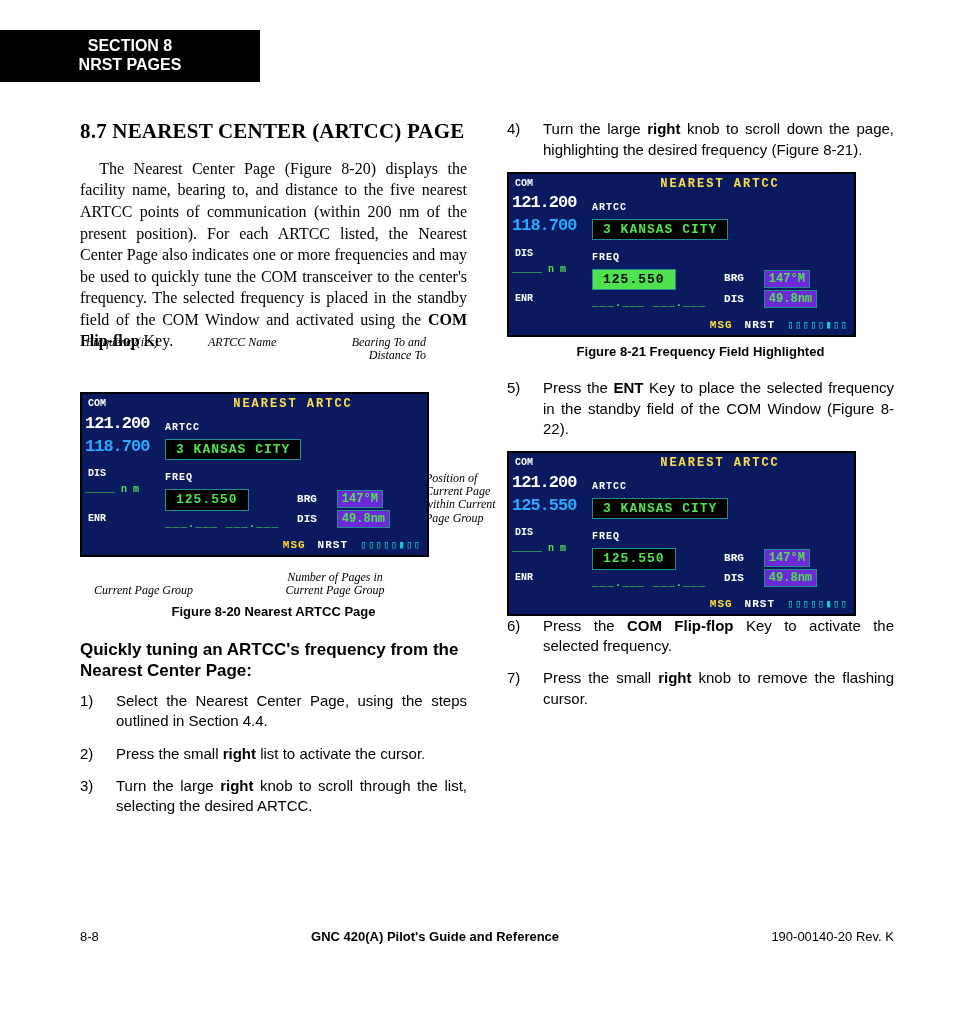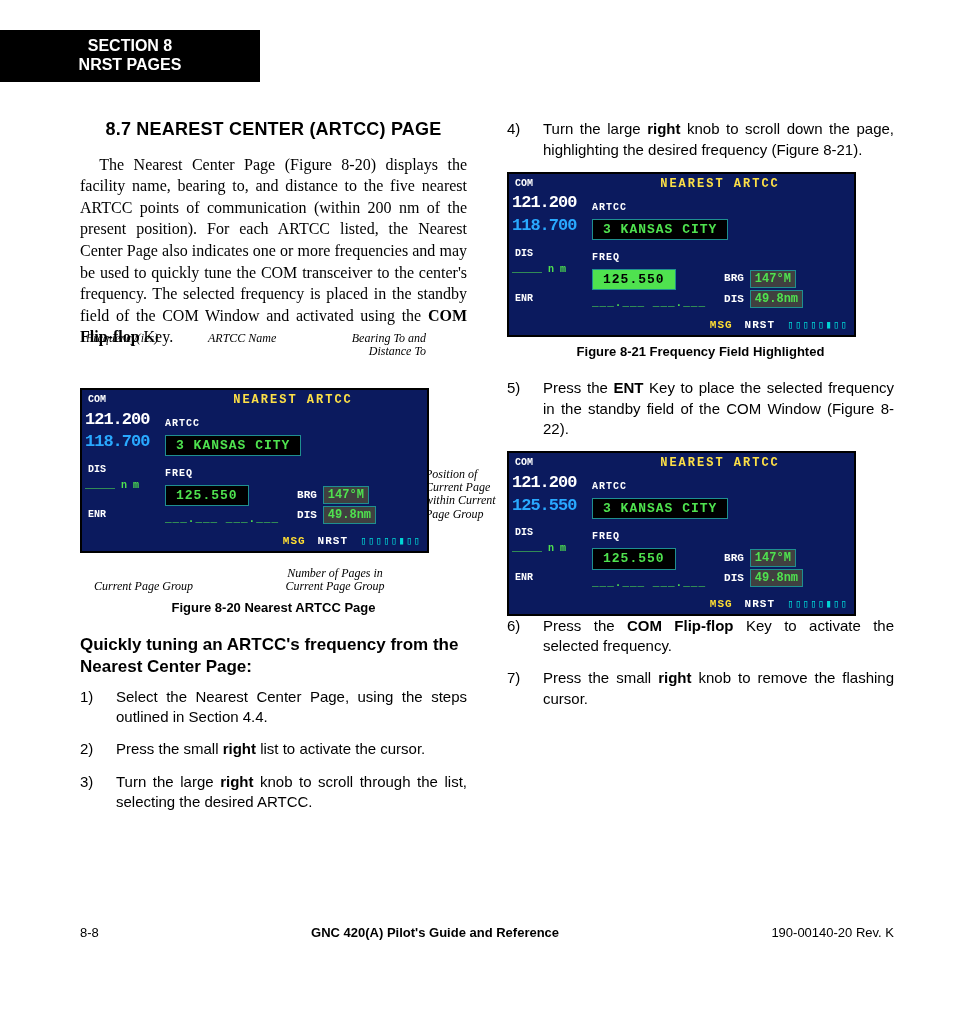--- a/index.html
+++ b/index.html
@@ -28,26 +28,25 @@
   }
   .columns {
     display: flex;
     gap: 40px;
   }
   .col {
     flex: 1;
     min-width: 0;
   }
   h2.heading {
-    font-family: Liberation Sans, sans-serif;
+    font-family: Liberation Serif, serif;
     font-weight: 800;
-    font-size: 18px;
+    font-size: 21px;
     margin: 10px 0 12px 0;
     letter-spacing: 0.2px;
-    text-align: center;
   }
   p.body-text {
     text-align: justify;
     margin: 0 0 10px 0;
     text-indent: 1.2em;
   }
   .bold { font-weight: bold; }
   .subheading {
     font-family: Arial, Helvetica, sans-serif;
     font-weight: bold;
@@ -128,25 +127,25 @@
     letter-spacing: 1px;
     margin: 1px 0 2px 0;
     background: #000;
   }
   .av-box.hl { background: #4fe24f; color: #000; }
   .av-dashes { color: #4fe24f; font-size: 11px; letter-spacing: 1px; }
   .av-brg-dis {
     font-size: 11px;
     color: #fff;
     display: flex;
-    gap: 6px;
+    gap: 20px;
     align-items: center;
     margin: 2px 0;
   }
-  .av-brg-dis .val { border: 1px solid #1f8f8f; background:#404040; color: #4fe24f; padding: 0 4px; font-size: 12px; }
+  .av-brg-dis .val { border: 1px solid #1f8f8f; background:#6d28d9; color: #4fe24f; padding: 0 4px; font-size: 12px; }
   .av-bottom {
     display: flex;
     justify-content: flex-end;
     gap: 12px;
     padding: 2px 6px;
     font-size: 11px;
   }
   .av-msg { color: #ffde33; letter-spacing: 1px; }
   .av-nrst { color: #fff; letter-spacing: 1px; }
   .av-pagebar { color: #00d5d5; letter-spacing: 1px; }

